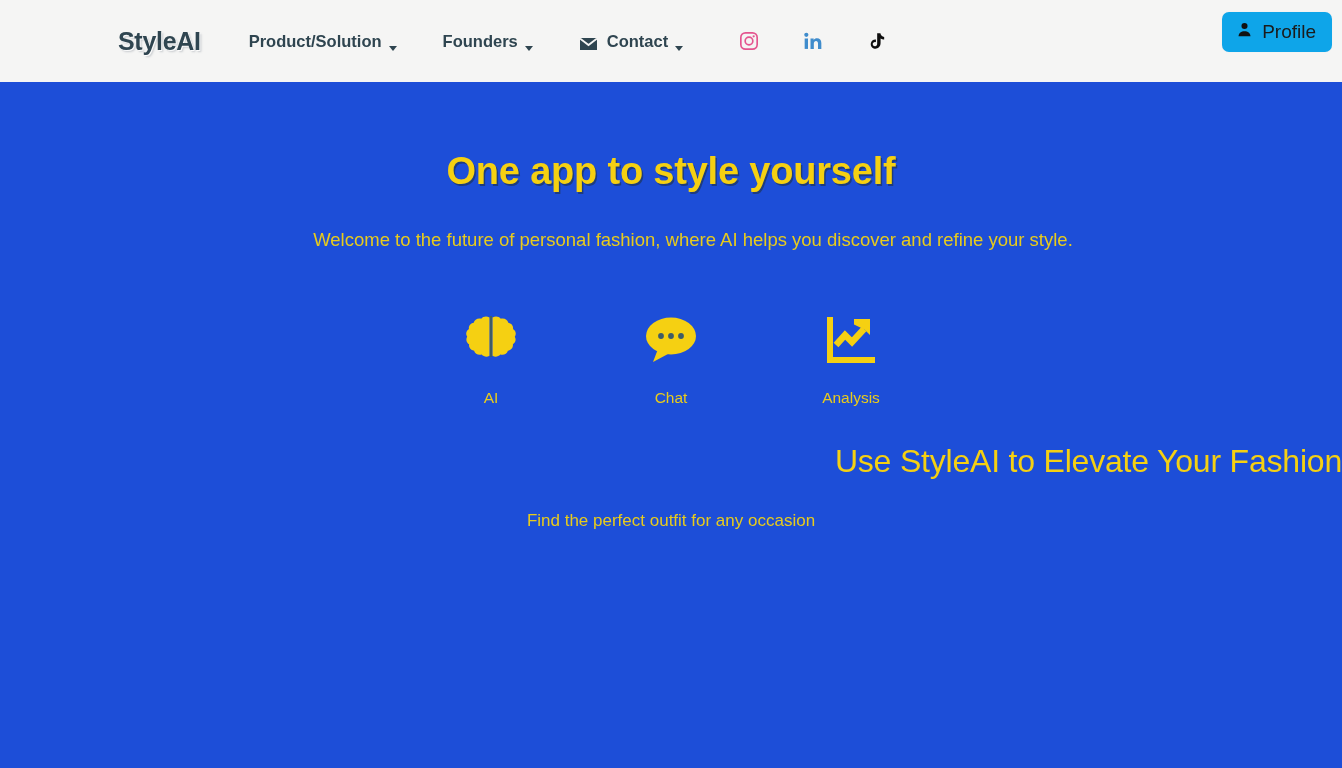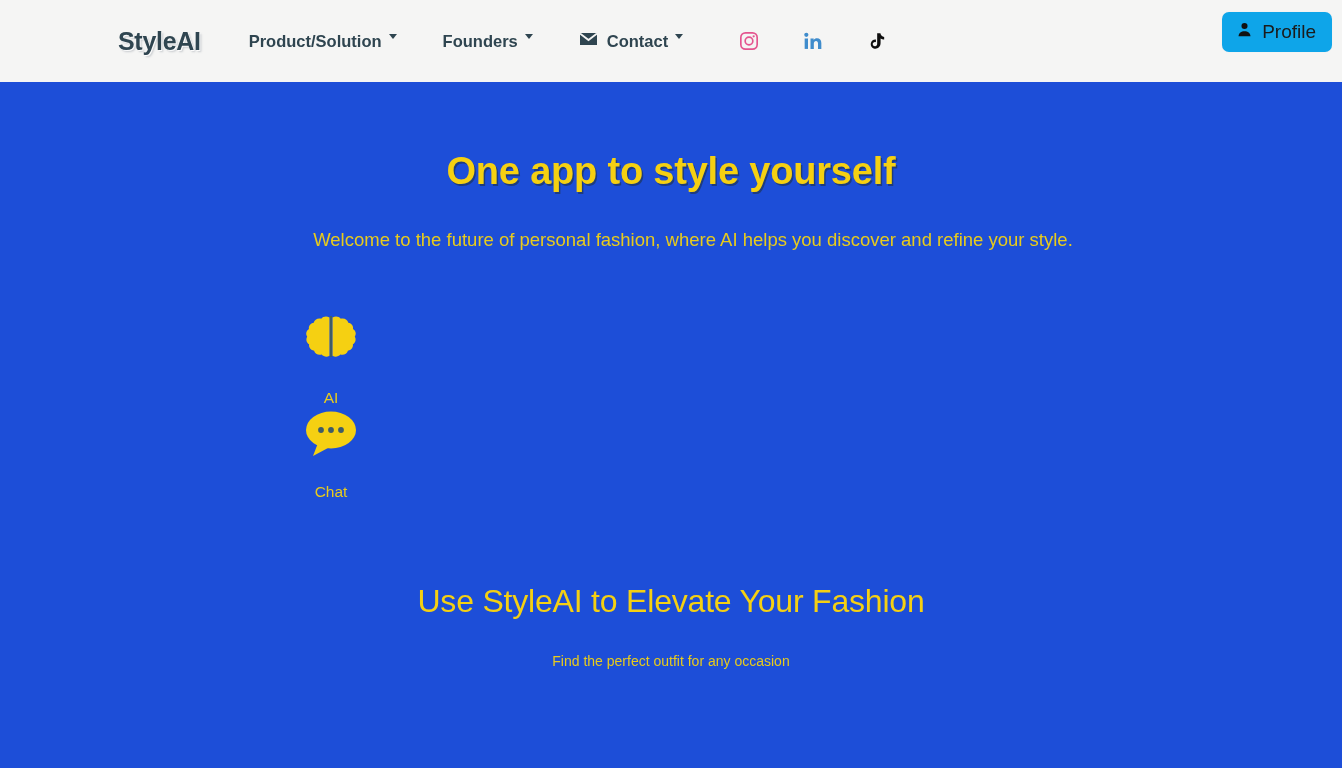--- a/index.html
+++ b/index.html
@@ -27,21 +27,21 @@
     font-size: 25px;
     font-weight: bold;
     color: #2f4550;
     letter-spacing: -0.3px;
     text-shadow: 1px 1px 0 rgba(255,255,255,0.9), 2px 2px 2px rgba(120,130,140,0.35);
     margin-right: 48px;
     white-space: nowrap;
   }
   .nav-item {
     display: flex;
-    align-items: flex-start;
+    align-items: flex-end;
     gap: 7px;
     font-size: 16.5px;
     font-weight: bold;
     color: #2f4550;
     margin-right: 46px;
     white-space: nowrap;
     cursor: pointer;
   }
   .caret {
     width: 0; height: 0;
@@ -104,46 +104,46 @@
   .subtitle {
     font-size: 18.5px;
     color: #e8cb1c;
     margin-top: 36px;
     margin-left: 44px;
   }
 
   
   .features {
     display: flex;
-    justify-content: flex-end;
+    justify-content: center;
     width: 860px;
     margin: 62px auto 0 auto;
-    flex-direction: column;
   }
   .feature { width: 180px; display: flex; flex-direction: column; align-items: center; cursor: pointer; }
   .feature-icon { height: 56px; display: flex; align-items: center; justify-content: center; }
   .feature-label { margin-top: 20px; font-size: 15.5px; color: #e8cb1c; }
 
   
   .elevate-title {
     font-size: 32px;
     color: #f5d012;
-    margin-top: 82px;
+    margin-top: 36px;
     letter-spacing: -0.2px;
+    text-align: right;
   }
   .elevate-body {
     width: 525px;
     margin: 36px auto 0 auto;
     font-size: 16px;
     line-height: 26px;
     color: #e8cb1c;
   }
   .benefits { margin-top: 24px; }
   .benefit {
-    font-size: 14px;
+    font-size: 17px;
     color: #e8cb1c;
     margin-top: 10px;
     line-height: 34px;
   }
 </style>
 </head>
 <body>
 
 <div class="navbar">
 
@@ -229,20 +229,30 @@
           <ellipse cx="29" cy="21" rx="25" ry="18.5" fill="#f5d012"></ellipse>
           <path d="M16 34l-5 13 15-8z" fill="#f5d012"></path>
           <circle cx="19" cy="21" r="2.9" fill="#3e5c68"></circle>
           <circle cx="29" cy="21" r="2.9" fill="#3e5c68"></circle>
           <circle cx="39" cy="21" r="2.9" fill="#3e5c68"></circle>
         </svg>
       </div>
       <div class="feature-label">Chat</div>
     </div>
 
+    <div class="feature">
+      <div class="feature-icon">
+        <svg width="56" height="52" viewBox="0 0 56 52">
+          <path d="M4 2h6v40h42v6H4z" fill="#f5d012"></path>
+          <path d="M13 30l9-10 7 7 12-13" fill="none" stroke="#f5d012" stroke-width="6.5" stroke-linejoin="miter"></path>
+          <path d="M31 4h16v16l-5.6-5.6L31 9.6z" fill="#f5d012"></path>
+        </svg>
+      </div>
+      <div class="feature-label">Analysis</div>
+    </div>
   </div>
 
   <div class="elevate-title">Use StyleAI to Elevate Your Fashion</div>
 
 
   <div class="benefits">
     <div class="benefit">Find the perfect outfit for any occasion</div>
 
   </div>
 </div>

